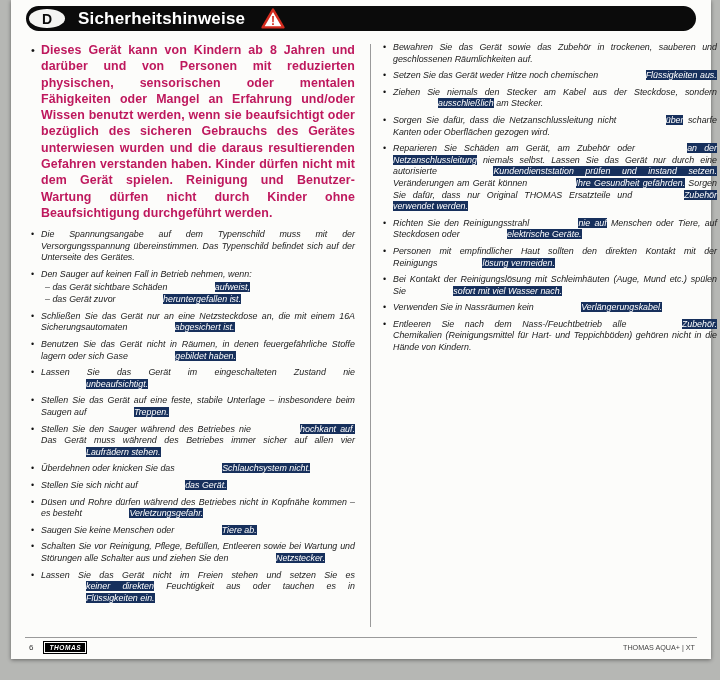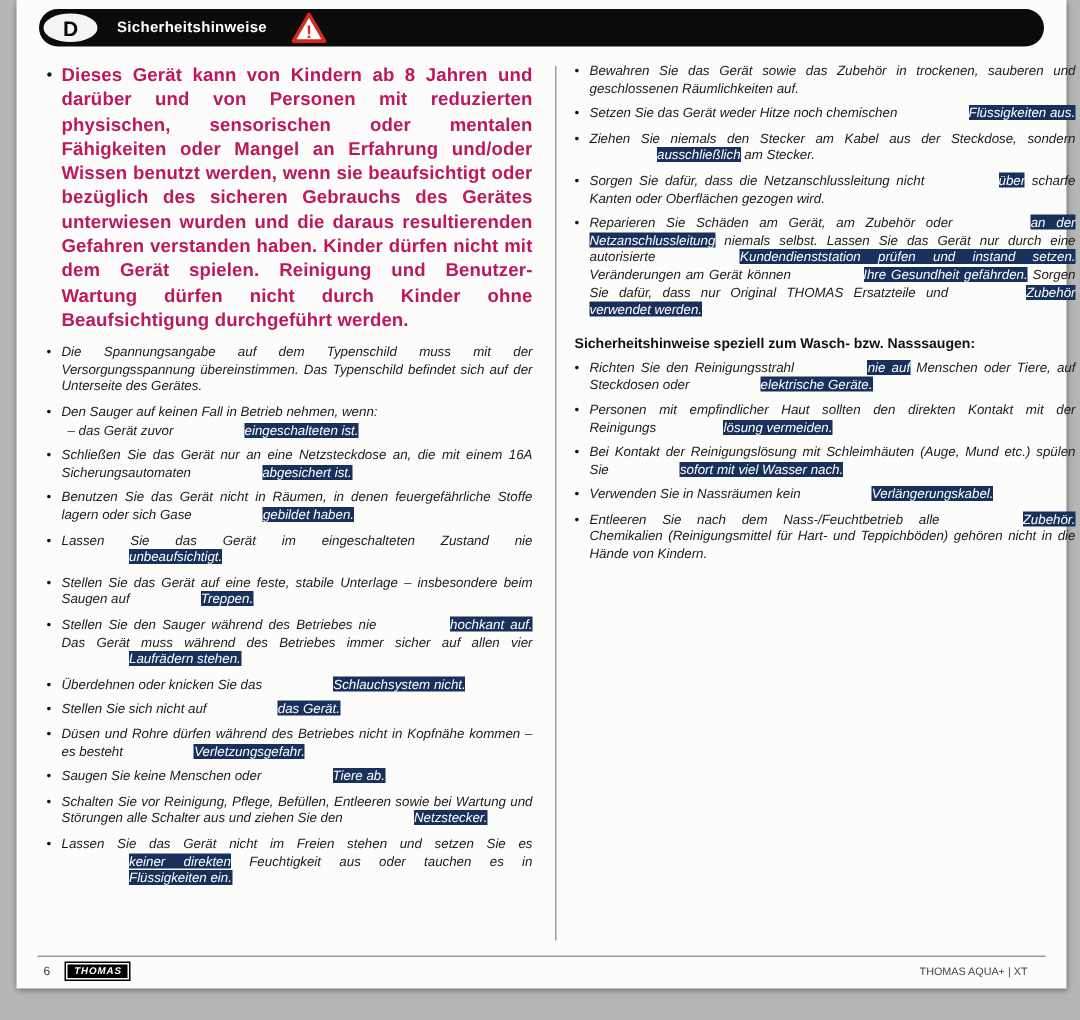--- a/index.html
+++ b/index.html
@@ -9,21 +9,21 @@
     background:#b6b7b4; font-family:"Liberation Sans", sans-serif;
   }
   .page { position:absolute; left:11px; right:9px; top:0; bottom:21px;
     background:#fcfcfa; box-shadow:0 1px 4px rgba(0,0,0,.45); }
   .header { position:absolute; left:15px; right:15px; top:6px; height:25px;
     background:#0b0b0b; border-radius:13px; display:flex; align-items:center;
     padding:0 10px 0 3px; }
   .badge { min-width:36px; height:19px; background:#f4f4f2; border-radius:50%;
     display:flex; align-items:center; justify-content:center;
     font-weight:700; font-size:14px; color:#0b0b0b; }
-  .title { color:#fff; font-weight:700; font-size:10px; margin-left:13px; letter-spacing:.2px; }
+  .title { color:#fff; font-weight:700; font-size:17px; margin-left:13px; letter-spacing:.2px; }
   .warning { margin-left:16px; display:flex; align-items:center; }
   .content { position:absolute; top:42px; left:20px; right:14px; bottom:30px; }
   .col { position:absolute; top:0; }
   .left { left:0; width:324px; }
   .right { left:352px; width:334px; }
   .divider { position:absolute; left:339px; top:2px; bottom:2px; width:1px; background:#9a9a9a; }
   .bullet { display:flex; margin-bottom:5px; }
   .marker { flex:0 0 10px; font-size:9px; line-height:11.6px; color:#111; }
   .intro-marker { flex:0 0 10px; font-size:11px; line-height:16.3px; color:#111; }
   .intro-row { display:flex; margin-bottom:8px; }
@@ -32,21 +32,21 @@
   .item-text { flex:1; font-size:8.9px; line-height:11.6px; text-align:justify; color:#1b1b1b;font-style:italic; }
   .subline { margin-left:4px; margin-top:1px; }
   .hl { background:var(--hl); color:#fff;margin-left:45px; }
   .subheading { font-weight:700; font-size:9.4px; color:#111; margin:10px 0 6px 0; }
   .footer { position:absolute; left:14px; right:14px; bottom:5px;
     border-top:1px solid #9a9a9a; padding-top:3px; display:flex; align-items:center; }
   .pagenum { font-size:8px; color:#333; margin-left:4px; }
   .logo-box { border:1px solid #000; padding:1px; margin-left:10px; display:inline-flex; }
   .logo-inner { background:#000; color:#fff; font-size:6.5px; font-weight:700;
     font-style:italic; padding:1px 4px; letter-spacing:.6px; }
-  .model { margin-left:auto; font-size:7.2px; color:#444; margin-right:12px;text-align:center; }
+  .model { margin-left:auto; font-size:7.2px; color:#444; margin-right:2px;text-align:center; }
 </style>
 </head>
 <body>
 
 <div class="page">
 
   <div class="header">
     <div class="badge">D</div>
     <div class="title">Sicherheitshinweise</div>
     <span class="warning">
@@ -64,21 +64,21 @@
         <span class="intro-marker">•</span>
         <div class="intro">Dieses Gerät kann von Kindern ab 8 Jahren und darüber und von Personen mit reduzierten physischen, sensorischen oder mentalen Fähigkeiten oder Mangel an Erfahrung und/oder Wissen benutzt werden, wenn sie beaufsichtigt oder bezüglich des sicheren Gebrauchs des Gerätes unterwiesen wurden und die daraus resultierenden Gefahren verstanden haben. Kinder dürfen nicht mit dem Gerät spielen. Reinigung und Benutzer-Wartung dürfen nicht durch Kinder ohne Beaufsichtigung durchgeführt werden.</div>
       </div>
       <div id="left-list">
           <div class="bullet">
             <span class="marker">•</span>
             <div class="item-text">Die Spannungsangabe auf dem Typenschild muss mit der Versorgungsspannung übereinstimmen. Das Typenschild befindet sich auf der Unterseite des Gerätes.</div>
           </div>
           <div class="bullet">
             <span class="marker">•</span>
-            <div class="item-text">Den Sauger auf keinen Fall in Betrieb nehmen, wenn:<div class="subline">– das Gerät zuvor <span class="hl">eingeschalteten ist.</span></div></div>
+            <div class="item-text">Den Sauger auf keinen Fall in Betrieb nehmen, wenn:<div class="subline">– das Gerät sichtbare Schäden <span class="hl">aufweist,</span></div><div class="subline">– das Gerät zuvor <span class="hl">heruntergefallen ist.</span></div></div>
           </div>
           <div class="bullet">
             <span class="marker">•</span>
             <div class="item-text">Schließen Sie das Gerät nur an eine Netzsteckdose an, die mit einem 16A Sicherungsautomaten <span class="hl">abgesichert ist.</span></div>
           </div>
           <div class="bullet">
             <span class="marker">•</span>
             <div class="item-text">Benutzen Sie das Gerät nicht in Räumen, in denen feuergefährliche Stoffe lagern oder sich Gase <span class="hl">gebildet haben.</span></div>
           </div>
           <div class="bullet">
@@ -138,21 +138,20 @@
           </div>
           <div class="bullet">
             <span class="marker">•</span>
             <div class="item-text">Sorgen Sie dafür, dass die Netzanschlussleitung nicht <span class="hl">über</span> scharfe Kanten oder Oberflächen gezogen wird.</div>
           </div>
           <div class="bullet">
             <span class="marker">•</span>
             <div class="item-text">Reparieren Sie Schäden am Gerät, am Zubehör oder <span class="hl">an der Netzanschlussleitung</span> niemals selbst. Lassen Sie das Gerät nur durch eine autorisierte <span class="hl">Kundendienststation prüfen und instand setzen.</span> Veränderungen am Gerät können <span class="hl">Ihre Gesundheit gefährden.</span> Sorgen Sie dafür, dass nur Original THOMAS Ersatzteile und <span class="hl">Zubehör verwendet werden.</span></div>
           </div>
         </div>
-      <div class="subheading">Sicherheitshinweise speziell zum Wasch- bzw. Nasssaugen:</div>
       <div id="wash-list">
           <div class="bullet">
             <span class="marker">•</span>
             <div class="item-text">Richten Sie den Reinigungsstrahl <span class="hl">nie auf</span> Menschen oder Tiere, auf Steckdosen oder <span class="hl">elektrische Geräte.</span></div>
           </div>
           <div class="bullet">
             <span class="marker">•</span>
             <div class="item-text">Personen mit empfindlicher Haut sollten den direkten Kontakt mit der Reinigungs<span class="hl">lösung vermeiden.</span></div>
           </div>
           <div class="bullet">

